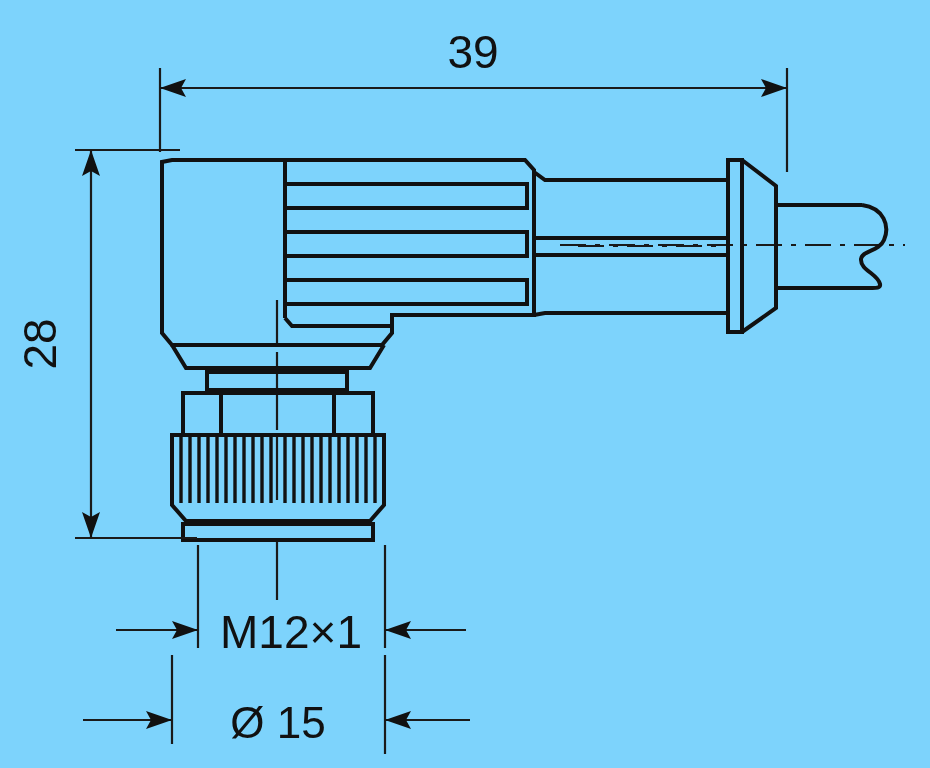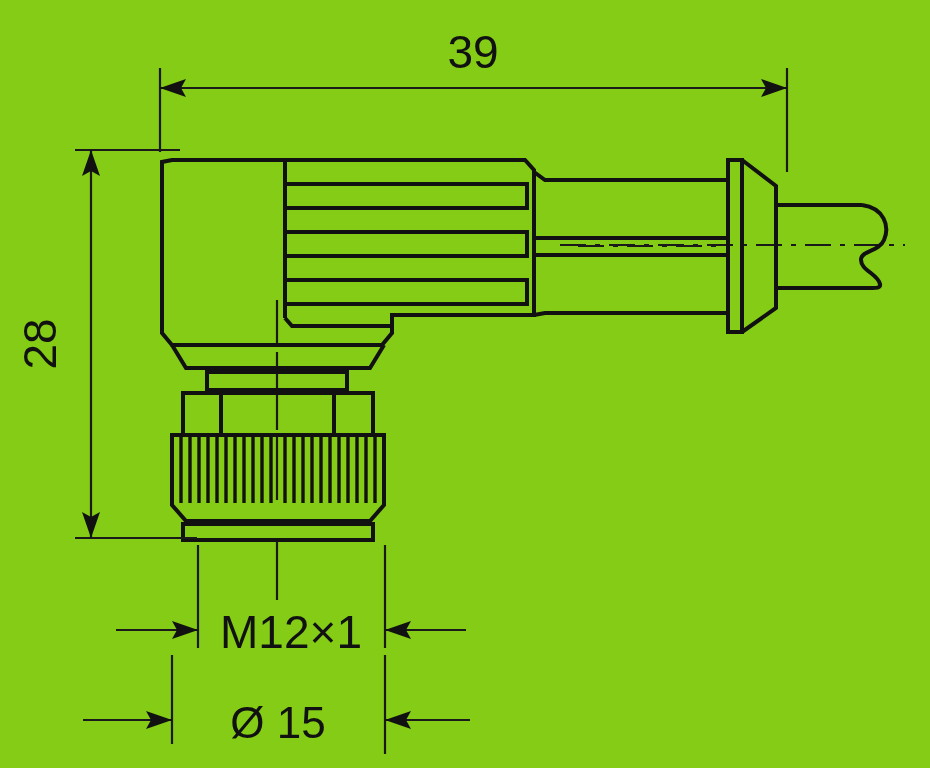--- a/index.html
+++ b/index.html
@@ -11,21 +11,21 @@
   body {
     width: 930px;
     height: 768px;
     font-family: "Liberation Sans", sans-serif;
     overflow: hidden;
   }
   #drawing-root {
     position: relative;
     width: 930px;
     height: 768px;
-    background: #84cc16;
+    background: #7dd3fc;
   }
   svg.drawing-canvas {
     display: block;
     width: 930px;
     height: 768px;
   }
   .outline {
     fill: none;
     stroke: #111111;
     stroke-width: 4;

